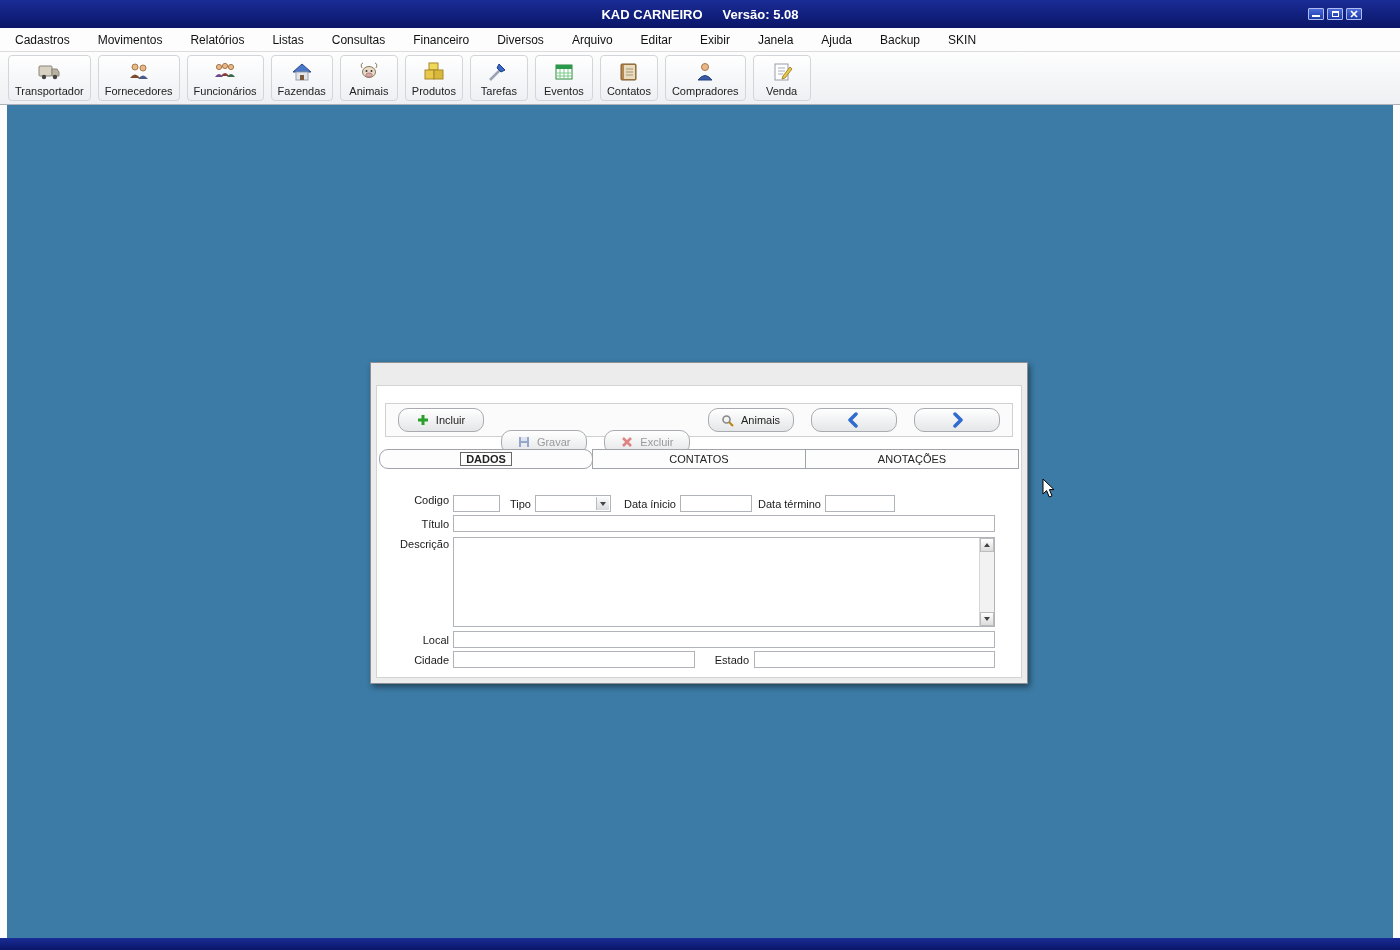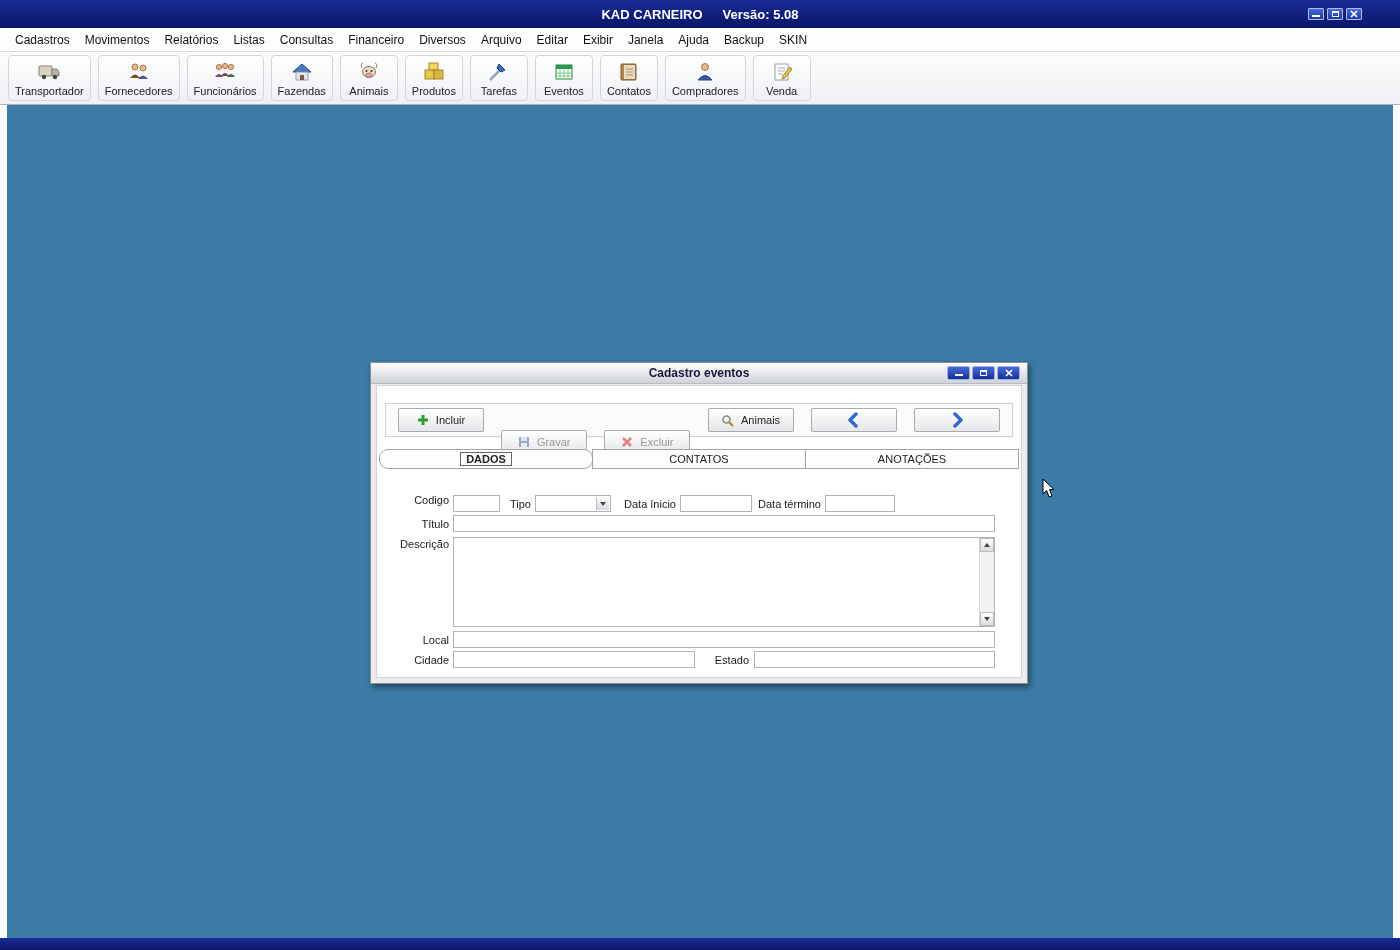--- a/index.html
+++ b/index.html
@@ -21,21 +21,21 @@
     width:16px; height:12px; border:1px solid #aebcf0; border-radius:1px;
     background:linear-gradient(#4a6ada,#1c3aa8);
     display:flex; align-items:center; justify-content:center; cursor:default;
   }
   .glyph-min { width:8px; height:2px; background:#fff; margin-top:4px; }
   .glyph-max { width:7px; height:6px; border:1px solid #fff; border-top:2px solid #fff; }
 
   .menubar {
     position:absolute; top:28px; left:0; width:1400px; height:24px;
     background:#fdfdfd; border-bottom:1px solid #dcdcdc;
-    display:flex; align-items:center; padding-left:8px; gap:1px;
+    display:flex; align-items:center; padding-left:8px; gap:14px;
   }
   .menu-item { padding:3px 7px; font-size:12px; color:#111; }
 
   .toolbar {
     position:absolute; top:52px; left:0; width:1400px; height:53px;
     background:linear-gradient(#fdfdfd,#eef0f3); border-bottom:1px solid #adb2b8;
     display:flex; align-items:center; gap:7px; padding-left:8px;
   }
   .tb-btn {
     min-width:58px; height:46px; padding:2px 6px 3px;
@@ -70,21 +70,21 @@
   }
   .dlg-body { position:absolute; top:22px; left:5px; right:5px; bottom:5px;
     background:#fff; border:1px solid #d4d4d4; }
 
   .btn-panel {
     position:absolute; top:17px; left:8px; right:8px; height:34px;
     border:1px solid #d0d0d0; background:#fbfbfb;
     display:flex; align-items:center; justify-content:space-between; padding:0 12px;
   }
   .dlg-btn {
-    width:86px; height:24px; border:1px solid #a8acb0; border-radius:2px;
+    width:86px; height:24px; border:1px solid #a8acb0; border-radius:10px;
     background:linear-gradient(#ffffff,#e5e6e8);
     display:flex; align-items:center; justify-content:center; gap:7px;
     font-size:11px; color:#222; cursor:default;
   }
   .dlg-btn.disabled { color:#9a9a9a;margin-top:43px; }
   .dlg-btn.disabled svg { opacity:.55; }
 
   .tabs { position:absolute; top:63px; left:2px; right:2px; height:20px; display:flex; }
   .tab {
     flex:1; margin-left:-1px; border:1px solid #a0a4a8; background:#fdfdfd;
@@ -251,36 +251,20 @@
     <span>Venda</span>
   </div>
 </div>
 
 <div class="desktop"></div>
 <div class="side-strip left"></div>
 <div class="side-strip right"></div>
 <div class="bottom-strip"></div>
 
 <div class="dialog">
-  <div class="dlg-titlebar">
-    <span>Cadastro eventos</span>
-    <div class="dlg-controls">
-      <div class="dlg-win-btn">
-          <span class="glyph-min"></span>
-        </div>
-      <div class="dlg-win-btn">
-          <span class="glyph-max"></span>
-        </div>
-      <div class="dlg-win-btn">
-        <svg width="8" height="8" viewBox="0 0 8 8">
-            <path d="M1 1 L7 7 M7 1 L1 7" stroke="#fff" stroke-width="1.7"></path>
-          </svg>
-      </div>
-    </div>
-  </div>
 
   <div class="dlg-body">
 
     <div class="btn-panel">
       <div class="dlg-btn">
         <svg width="12" height="12" viewBox="0 0 12 12">
             <path d="M6 1 V11 M1 6 H11" stroke="#2aa02a" stroke-width="3"></path>
           </svg>
         <span>Incluir</span>
       </div>

